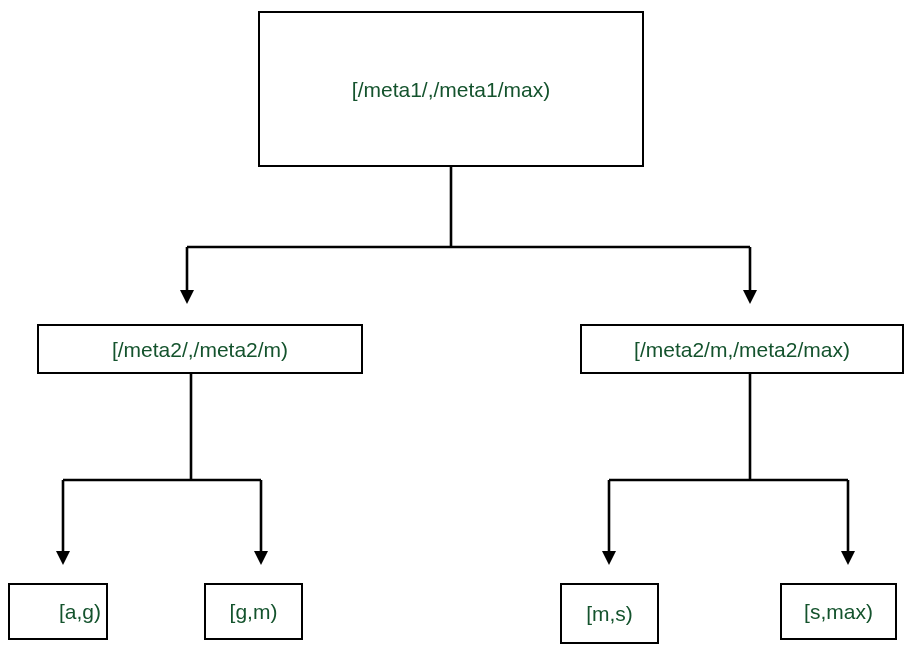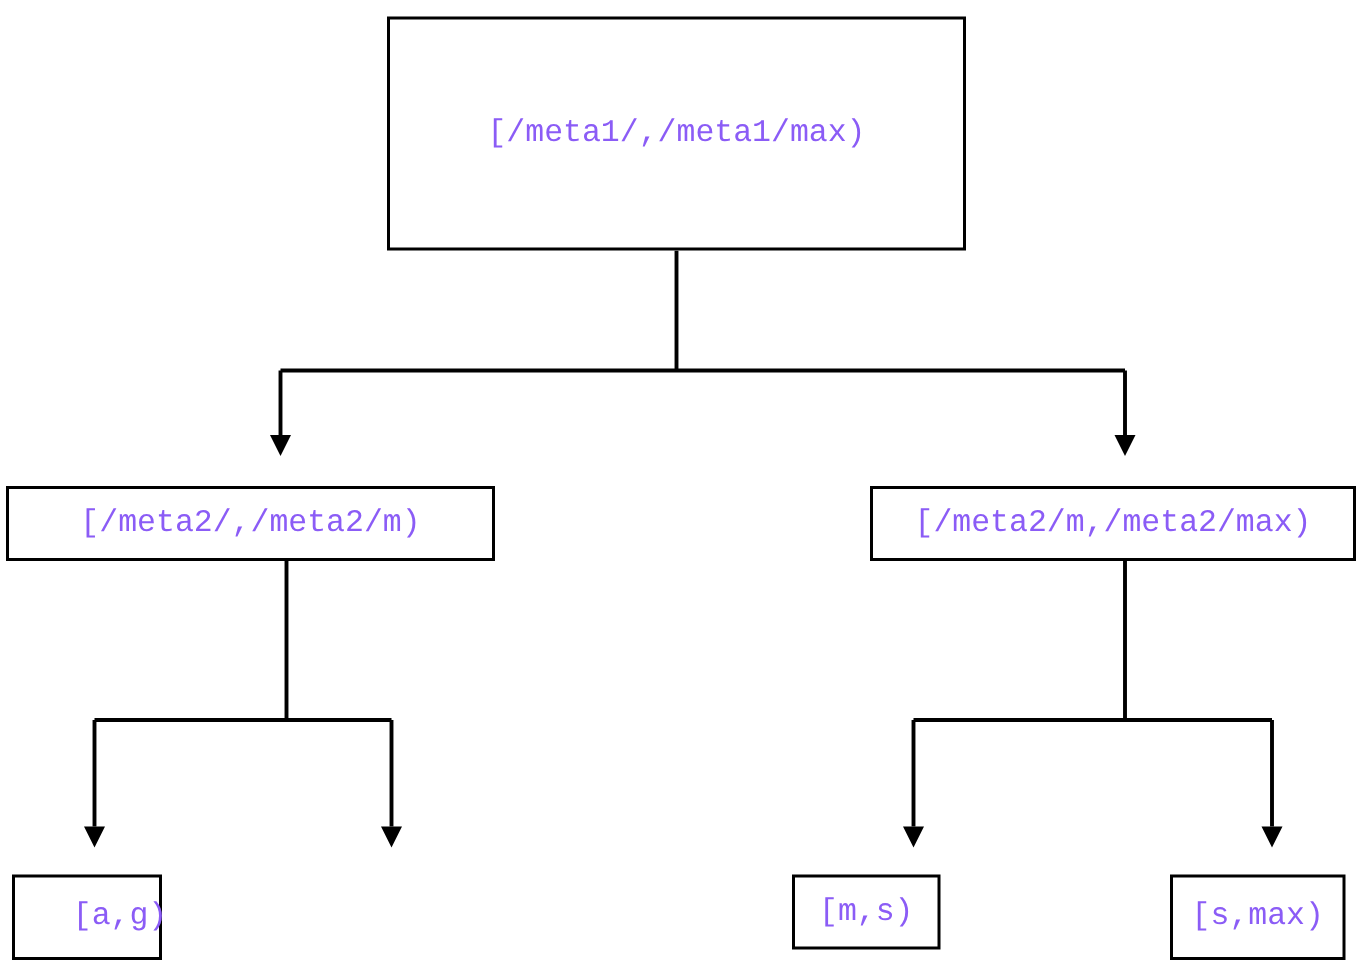--- a/index.html
+++ b/index.html
@@ -36,31 +36,31 @@
     justify-content: center;
     color: #000000;
     font-family: "DejaVu Sans Mono", monospace;
     font-size: 21px;
     line-height: 1;
     letter-spacing: 0px;
     white-space: nowrap;
   }
   .node-label {
     display: block;
-    font-family: Liberation Mono, monospace;
+    font-family: Liberation Sans, sans-serif;
     font-size: 21px;
-    color: #8b5cf6;
+    color: #14532d;
   }
   
   #node-root        { left: 258px; top: 11px;  width: 386px; height: 156px; }
-  #node-mid-left    { left: 4px;  top: 324px; width: 326px; height: 50px;  }
+  #node-mid-left    { left: 37px;  top: 324px; width: 326px; height: 50px;  }
   #node-mid-right   { left: 580px; top: 324px; width: 324px; height: 50px; align-items: center;  }
   #node-leaf-ag     { left: 8px;   top: 583px; width: 100px; height: 57px; padding-left: 44px;  }
   #node-leaf-gm     { left: 204px; top: 583px; width: 99px;  height: 57px;  }
-  #node-leaf-ms     { left: 528px; top: 583px; width: 99px;  height: 50px; align-items: center;  }
+  #node-leaf-ms     { left: 560px; top: 583px; width: 99px;  height: 61px; align-items: center;  }
   #node-leaf-smax   { left: 780px; top: 583px; width: 117px; height: 57px;  }
 </style>
 </head>
 <body>
 
 <div id="diagram-root">
 
   <svg id="edge-layer" width="912" height="652" viewBox="0 0 912 652" xmlns="http://www.w3.org/2000/svg">
     <g fill="none" stroke="#000000" stroke-width="2.6" stroke-linecap="butt">
 
@@ -99,20 +99,23 @@
   </div>
 
   <div class="node-box" id="node-mid-right">
     <span class="node-label">[/meta2/m,/meta2/max)</span>
   </div>
 
   <div class="node-box" id="node-leaf-ag">
     <span class="node-label">[a,g)</span>
   </div>
 
+  <div class="node-box" id="node-leaf-gm">
+    <span class="node-label">[g,m)</span>
+  </div>
 
   <div class="node-box" id="node-leaf-ms">
     <span class="node-label">[m,s)</span>
   </div>
 
   <div class="node-box" id="node-leaf-smax">
     <span class="node-label">[s,max)</span>
   </div>
 
 </div>

